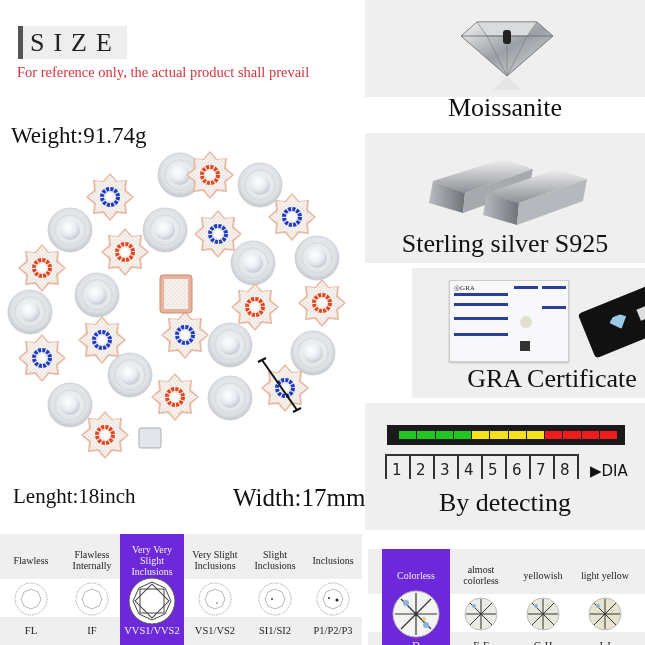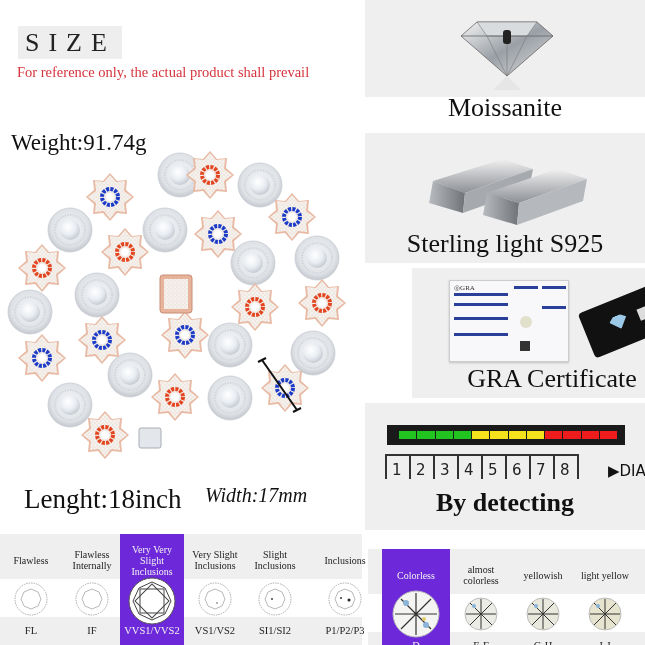--- a/index.html
+++ b/index.html
@@ -1,50 +1,50 @@
 <!DOCTYPE html>
 <html><head>
 <meta charset="utf-8">
 <style>
   * { box-sizing: border-box; margin: 0; padding: 0; }
   html, body { width: 645px; height: 645px; background: #ffffff; overflow: hidden; }
   body { position: relative; font-family: "Liberation Serif", "DejaVu Serif", serif; color: #111; }
 
   
   .left { position: absolute; left: 0; top: 0; width: 362px; height: 530px; background: #fff; }
-  .size-title { position: absolute; left: 18px; top: 26px; height: 33px; display: flex; align-items: stretch; flex-direction: column; }
+  .size-title { position: absolute; left: 18px; top: 26px; height: 33px; display: flex; align-items: stretch; }
   .size-bar { width: 5px; background: #555; }
   .size-text { background: #eeeeee; padding: 0 6px 0 7px; font-size: 26px; letter-spacing: 9px; line-height: 33px; color: #222; }
   .size-note { position: absolute; left: 17px; top: 64px; font-size: 14.5px; color: #d6343c; }
-  .weight { position: absolute; left: 11px; top: 130px; font-size: 23px; color: #111; }
-  .length { position: absolute; left: 24px; top: 484px; font-size: 27px; }
-  .width { position: absolute; left: 205px; top: 484px; font-size: 20px; font-style: italic; }
+  .weight { position: absolute; left: 11px; top: 123px; font-size: 23px; color: #111; }
+  .length { position: absolute; left: 13px; top: 484px; font-size: 21px; }
+  .width { position: absolute; left: 233px; top: 484px; font-size: 25px; }
   .chain { position: absolute; left: 5px; top: 145px; width: 355px; height: 335px; }
 
   
   .rpanel { position: absolute; left: 365px; width: 280px; background: #efefef; }
   .p1 { top: 0; height: 97px; }
   .p2 { top: 133px; height: 130px; }
   .p3 { top: 268px; height: 130px; margin-left: 47px; }
   .p4 { top: 403px; height: 127px; }
   .rlabel { position: absolute; left: 0; width: 100%; text-align: center; font-size: 26px; color: #111; }
   .p1 .rlabel { top: 93px; }
   .p2 .rlabel { top: 96px; }
   .p3 .rlabel { top: 96px; }
-  .p4 .rlabel { top: 85px; font-weight: bold; }
+  .p4 .rlabel { top: 85px; }
 
   
   .meter { position: absolute; left: 22px; top: 22px; width: 238px; height: 20px; background: #1a1a1a; display: flex; align-items: center; padding: 0 8px 0 12px; gap: 1px; }
   .seg { flex: 1; height: 8px; }
   .scale { position: absolute; left: 20px; top: 51px; display: flex; }
   .tick { width: 24px; height: 25px; border-left: 2px solid #333; border-top: 0; position: relative; font-family: "DejaVu Sans", sans-serif; font-size: 15px; color: #222; }
   .tick span { position: absolute; left: 5px; top: 7px; }
   .scale-top { position: absolute; left: 20px; top: 51px; width: 194px; height: 2px; background: #333; }
   .scale-end { width: 2px; height: 25px; background: #333; }
-  .dia { position: absolute; left: 225px; top: 59px; font-family: "DejaVu Sans", sans-serif; font-size: 15px; color: #111; margin-left: 18px; }
+  .dia { position: absolute; left: 225px; top: 59px; font-family: "DejaVu Sans", sans-serif; font-size: 15px; color: #111; }
 
   
   .strip { position: absolute; top: 534px; height: 111px; background: #efefef; }
   .clarity { left: 0; width: 362px; }
   .color { left: 368px; width: 277px; margin-top: 15px; }
   .whiteband { position: absolute; left: 0; right: 0; top: 45px; height: 38px; background: #ffffff; }
   .cell { position: absolute; top: 0; height: 111px; text-align: center; }
   .cell .hdr { position: absolute; left: 0; right: 0; top: 8px; height: 36px; display: flex; align-items: center; justify-content: center; font-size: 10px; line-height: 11px; color: #222; }
   .cell .ico { position: absolute; left: 50%; top: 47px; transform: translateX(-50%); }
   .cell .code { position: absolute; left: 0; right: 0; top: 91px; font-size: 10.5px; color: #222; }
@@ -215,21 +215,21 @@
           <stop offset="1" stop-color="#6f7378"></stop>
       </linearGradient>
     </defs>
     <polygon points="8,30 78,8 108,18 40,42" fill="url(#sg)"></polygon>
     <polygon points="8,30 40,42 38,62 4,52" fill="url(#sg2)"></polygon>
     <polygon points="40,42 108,18 104,38 38,62" fill="#a6a9ad"></polygon>
     <polygon points="62,42 132,18 162,28 94,52" fill="url(#sg)"></polygon>
     <polygon points="62,42 94,52 92,74 58,64" fill="url(#sg2)"></polygon>
     <polygon points="94,52 162,28 158,50 92,74" fill="#b5b8bc"></polygon>
   </svg>
-  <div class="rlabel">Sterling light S925</div>
+  <div class="rlabel">Sterling silver S925</div>
 </div>
 
 <div class="rpanel p3">
   <div style="position:absolute;left:37px;top:12px;width:120px;height:82px;background:#f8f8fb;border:1px solid #ccc;box-shadow:0 1px 2px rgba(0,0,0,0.2)">
     <div style="position:absolute;left:4px;top:3px;font-size:7px;color:#333">◎GRA</div>
     <div style="position:absolute;left:4px;top:12px;width:54px;height:3px;background:#2a3f9a"></div>
     <div style="position:absolute;left:4px;top:22px;width:54px;height:3px;background:#2a3f9a"></div>
     <div style="position:absolute;left:4px;top:36px;width:54px;height:3px;background:#2a3f9a"></div>
     <div style="position:absolute;left:4px;top:52px;width:54px;height:3px;background:#2a3f9a"></div>
     <div style="position:absolute;left:64px;top:5px;width:24px;height:3px;background:#2a3f9a"></div>
@@ -332,21 +332,21 @@
   </div>
   <div class="cell" style="left:246px;width:58px">
     <div class="hdr">Slight Inclusions</div>
     <svg class="ico" width="36" height="36" viewBox="0 0 36 36">
         <circle cx="18" cy="18" r="16" fill="none" stroke="#aaa" stroke-dasharray="1.5 1"></circle>
         <polygon points="18,8 25,11 28,18 25,25 18,28 11,25 8,18 11,11" fill="none" stroke="#999" stroke-width="0.7"></polygon>
         <circle cx="15" cy="18" r="1" fill="#444"></circle>
       </svg>
     <div class="code">SI1/SI2</div>
   </div>
-  <div class="cell" style="left:316px;width:58px">
+  <div class="cell" style="left:304px;width:58px">
     <div class="hdr">Inclusions</div>
     <svg class="ico" width="36" height="36" viewBox="0 0 36 36">
         <circle cx="18" cy="18" r="16" fill="none" stroke="#aaa" stroke-dasharray="1.5 1"></circle>
         <polygon points="18,8 25,11 28,18 25,25 18,28 11,25 8,18 11,11" fill="none" stroke="#999" stroke-width="0.7"></polygon>
         <circle cx="14" cy="17" r="1" fill="#333"></circle>
         <circle cx="22" cy="19" r="1.5" fill="#222"></circle>
       </svg>
     <div class="code">P1/P2/P3</div>
   </div>
 </div>

